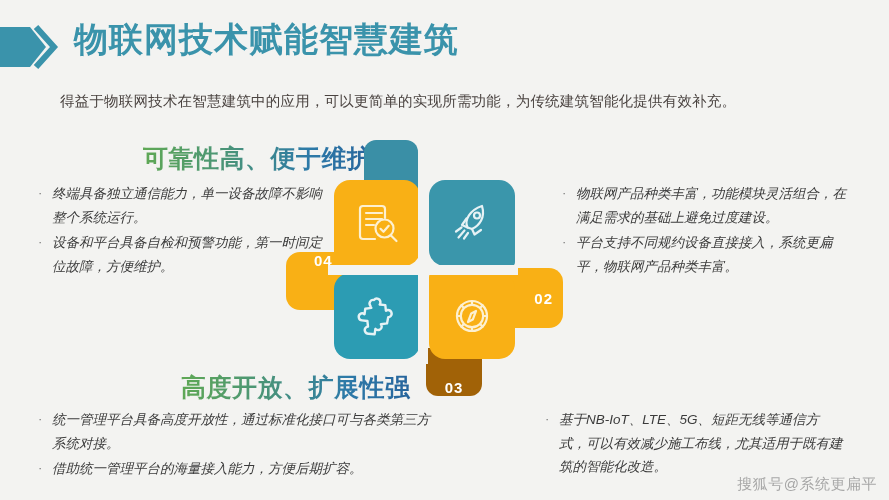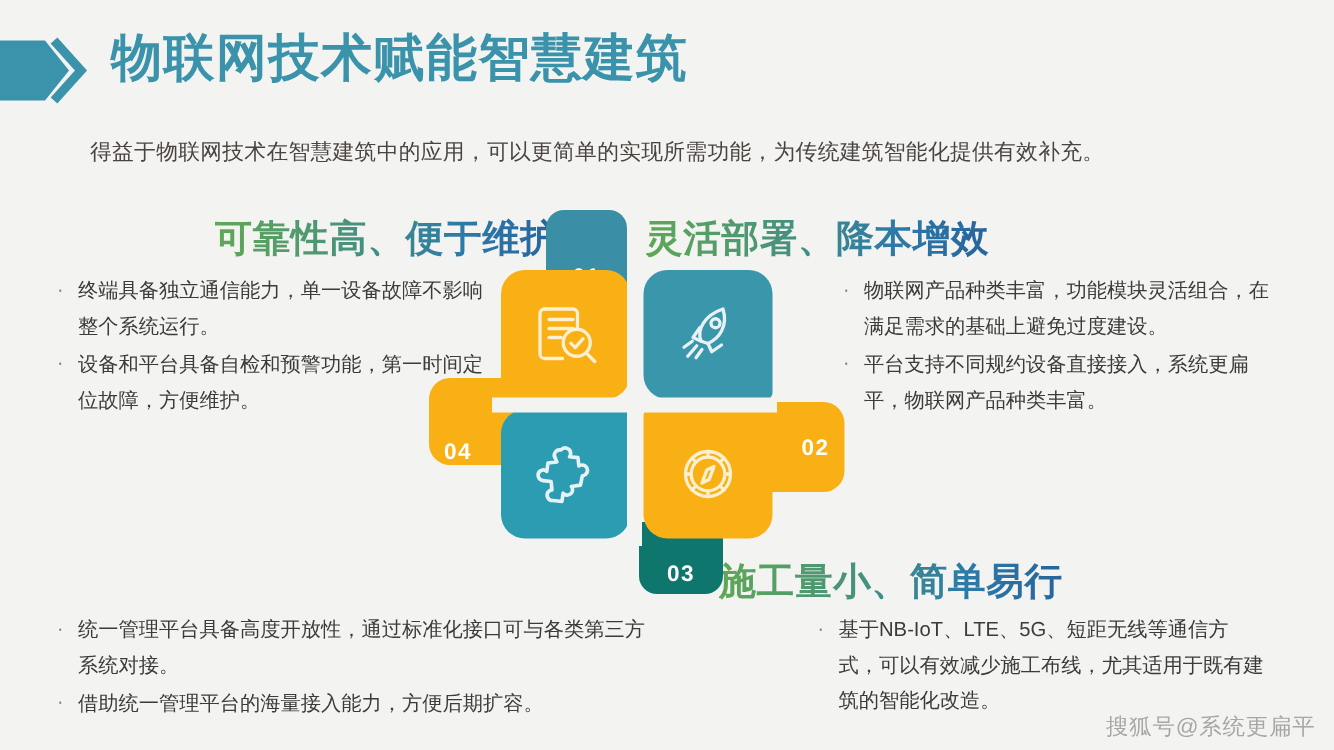--- a/index.html
+++ b/index.html
@@ -93,21 +93,21 @@
     align-items: flex-start;
     margin-bottom: 2px;
   }
   .blist .dot {
     flex: 0 0 auto;
     width: 14px;
     color: #7a7a7a;
     font-size: 13px;
     line-height: 1.75;
   }
-  .blist .btxt { flex: 1 1 auto; }
+  .blist .btxt { flex: 1 1 auto; font-style: italic; }
 
   .blist.tl { left: 38px; top: 182px; width: 290px; }
   .blist.tr { left: 562px; top: 182px; width: 295px; }
   .blist.bl { left: 38px; top: 408px; width: 400px; }
   .blist.br { left: 545px; top: 408px; width: 300px; }
 
   
   .cluster {
     position: absolute;
     left: 278px;
@@ -155,34 +155,34 @@
     background: #f9b015;
     border-radius: 0 14px 14px 0;
     box-sizing: border-box;
     align-items: center;
     justify-content: flex-end;
     padding-right: 10px;
     margin-top: 36px;
   }
   .ntab.n3 {
     left: 148px; top: 208px; width: 56px; height: 48px;
-    background: #0f766e;
+    background: #a16207;
     border-radius: 0 0 12px 12px;
     box-sizing: border-box;
-    align-items: center;
+    align-items: flex-end;
     padding-top: 20px;
   }
   .ntab.n4 {
     left: 8px; top: 112px; width: 60px; height: 58px;
     background: #f9b015;
     border-radius: 14px 0 0 14px;
     box-sizing: border-box;
-    align-items: flex-end;
+    align-items: flex-start;
     justify-content: flex-start;
-    padding-left: 10px;
+    padding-left: 28px;
   }
   
   .gap-v {
     position: absolute;
     left: 140px; top: 34px;
     width: 10px; height: 190px;
     background: #f3f3f1;
     z-index: 5;
   }
   .gap-h {
@@ -215,22 +215,21 @@
       <svg width="62" height="46" viewBox="0 0 62 46" xmlns="http://www.w3.org/2000/svg">
         <path d="M0 3 H30 L46 23 L30 43 H0 Z" fill="#3a93ab"></path>
         <path d="M36 3 L54 23 L36 43" fill="none" stroke="#3a93ab" stroke-width="6" stroke-linecap="butt" stroke-linejoin="miter"></path>
       </svg>
     </div>
     <div class="title">物联网技术赋能智慧建筑</div>
     <div class="subtitle">得益于物联网技术在智慧建筑中的应用，可以更简单的实现所需功能，为传统建筑智能化提供有效补充。</div>
   </div>
 
   <div class="qhead tl">可靠性高、便于维护</div>
-  <div class="qhead tr">灵活部署、降本增效</div>
-  <div class="qhead br">施工量小、简单易行</div>
+  <div class="qhead bl">高度开放、扩展性强</div>
 
   <div class="blist tl">
     <div class="bi">
       <span class="dot">·</span>
       <span class="btxt">终端具备独立通信能力，单一设备故障不影响整个系统运行。</span>
     </div>
     <div class="bi">
       <span class="dot">·</span>
       <span class="btxt">设备和平台具备自检和预警功能，第一时间定位故障，方便维护。</span>
     </div>

